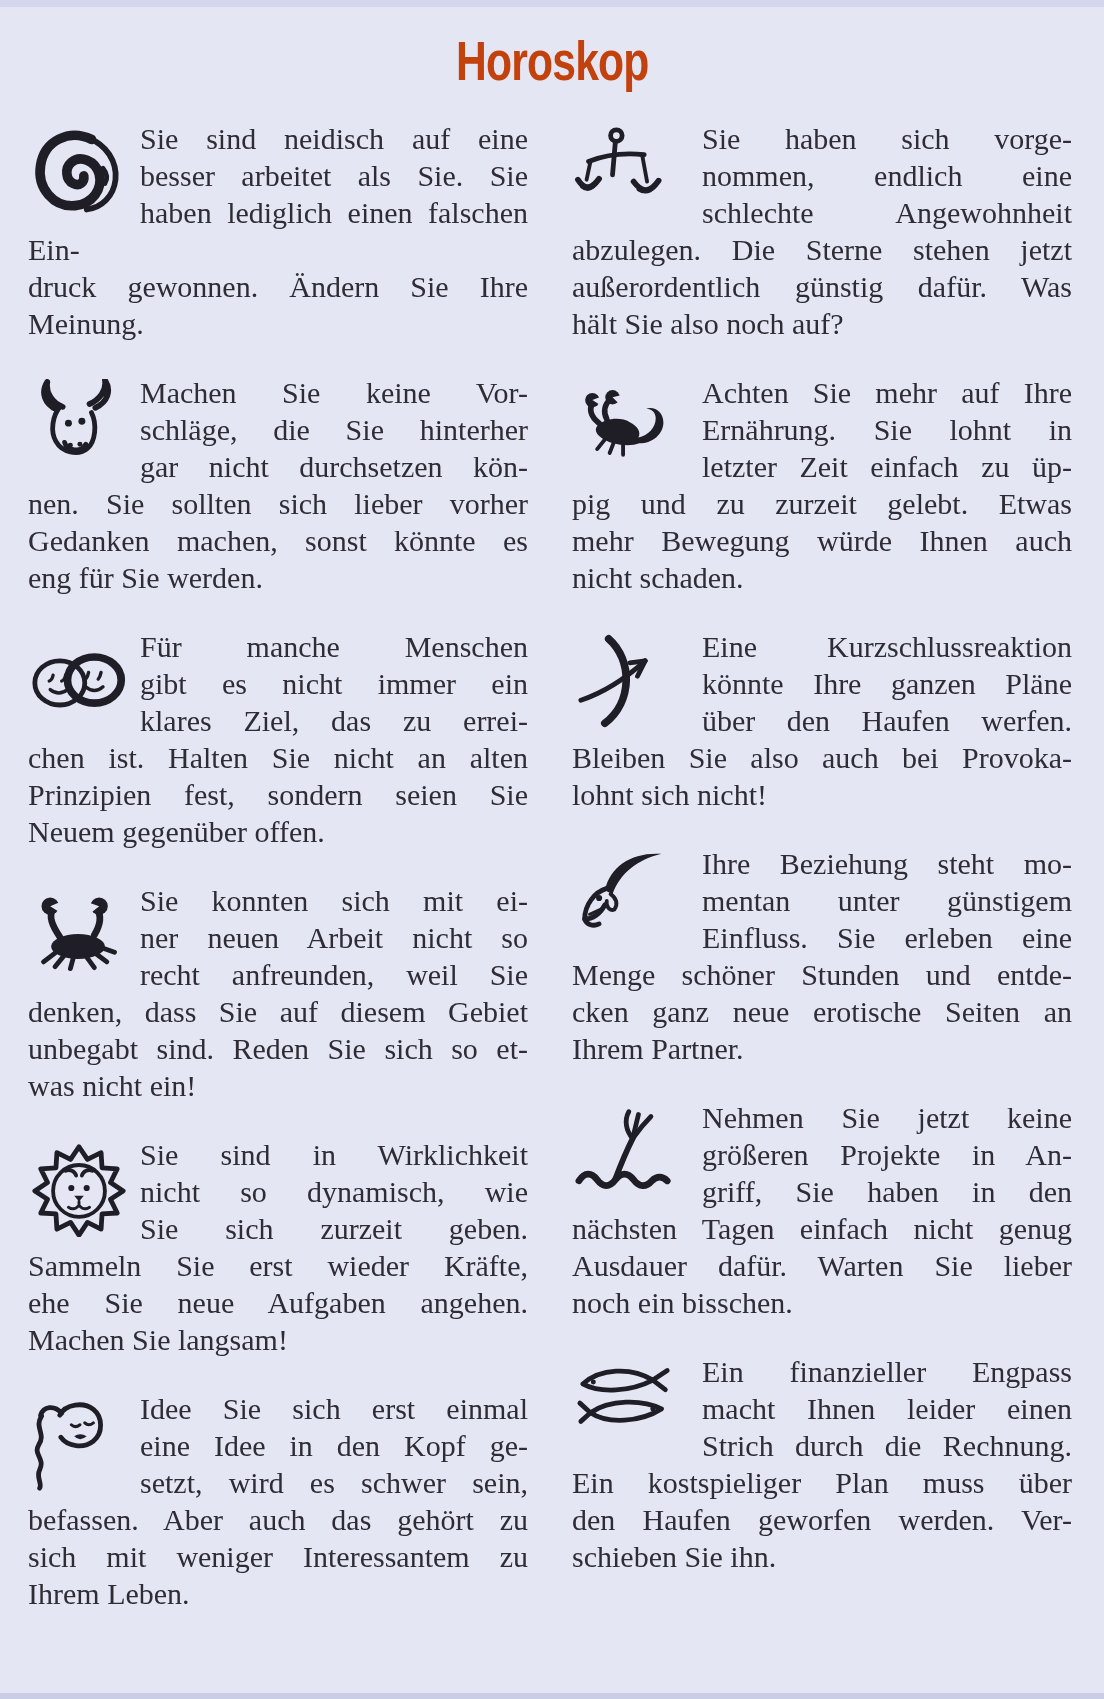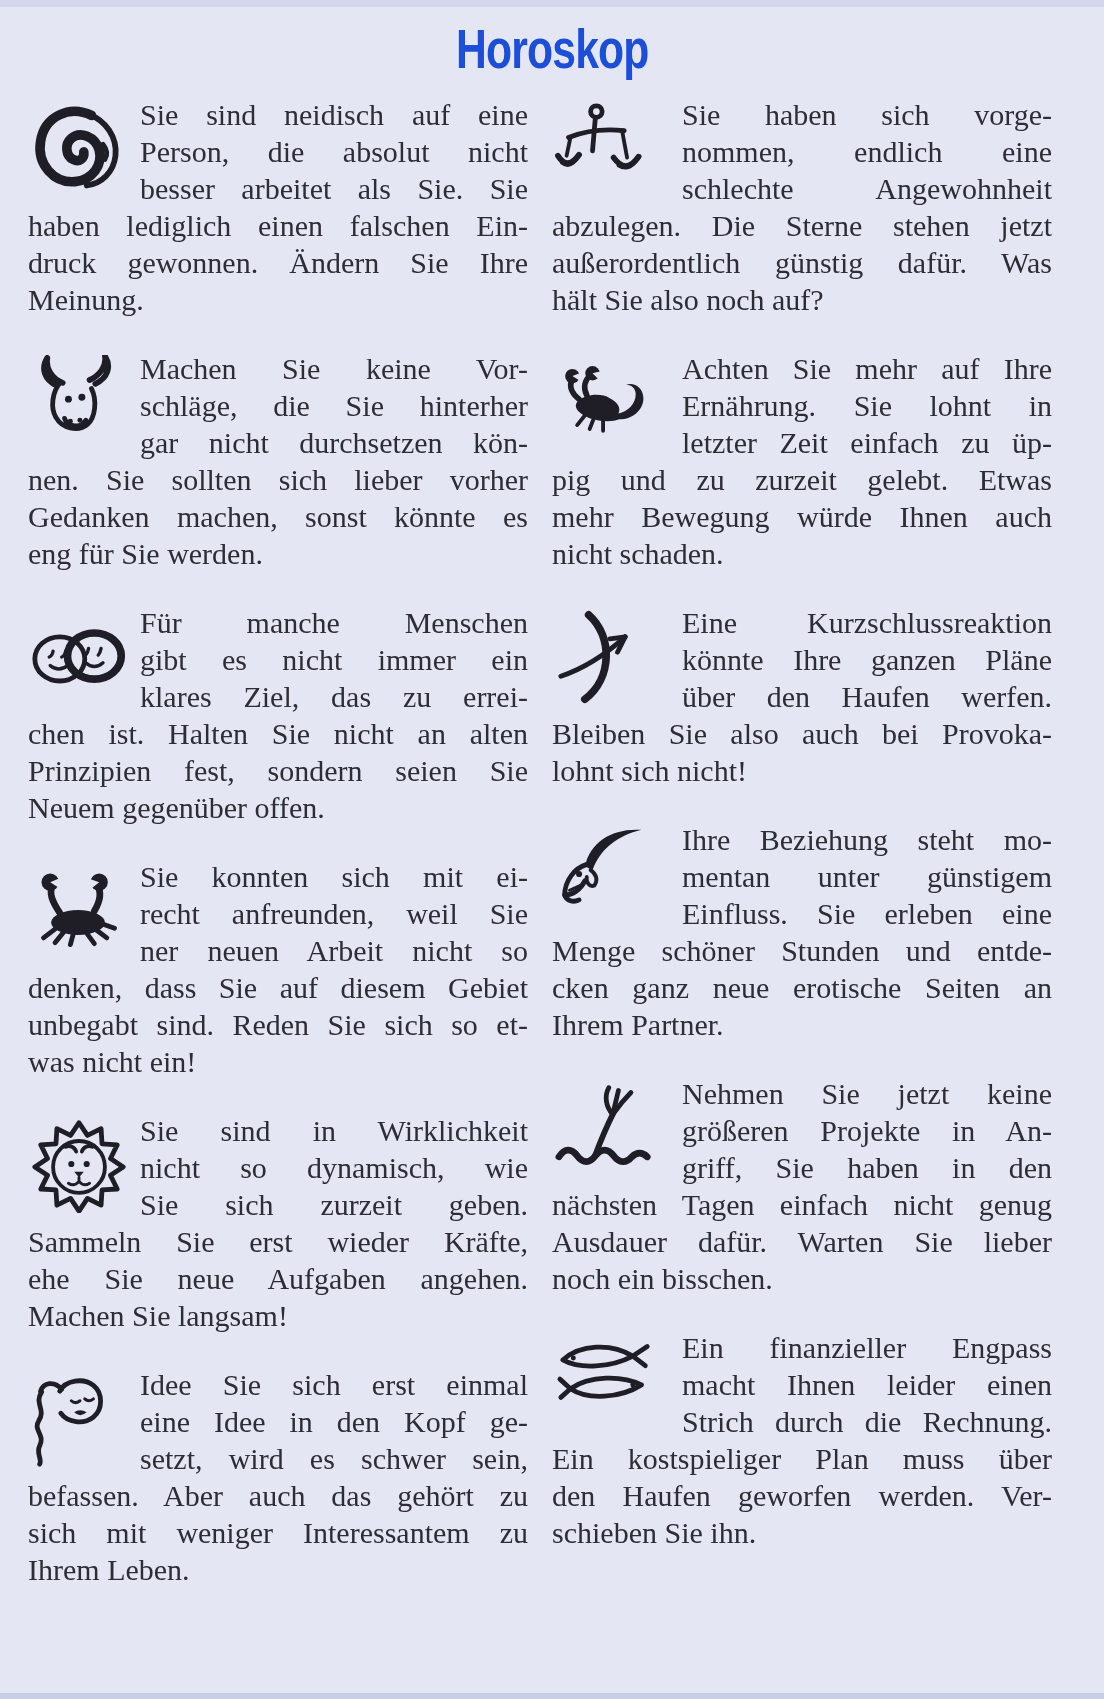--- a/index.html
+++ b/index.html
@@ -7,29 +7,29 @@
     position:relative;
     width:1104px;height:1699px;
     background:#e4e6f4;
     font-family:"Liberation Serif",serif;
     color:#2e2d35;
     overflow:hidden;
     margin:0 auto;
   }
   .edge-top{position:absolute;top:0;left:0;width:100%;height:7px;background:#d3d6ec;}
   .edge-bottom{position:absolute;bottom:0;left:0;width:100%;height:6px;background:#c9cde6;}
-  h1.title{margin:0;padding-top:18px;text-align:center;color:#1d4ed8;height:78px;}
+  h1.title{margin:12px;padding-top:18px;text-align:center;color:#c2410c;height:78px;}
   .title-inner{
     display:inline-block;
     font-family:"Liberation Sans",sans-serif;
     font-weight:bold;font-size:52px;line-height:58px;
     transform:scale(0.82,1.06);transform-origin:center top;
     letter-spacing:-1px;
   }
-  .columns{display:flex;gap:24px;padding:0 28px;}
+  .columns{display:flex;gap:44px;padding:0 28px;}
   .col{width:500px;}
   .entry{margin-bottom:32px;}
   .entry::after{content:"";display:block;clear:both;}
   .icon{float:left;width:112px;height:104px;margin-top:5px;}
   .col-right .icon{width:130px;}
   .icon svg{width:102px;height:96px;display:block;}
   .col-right .icon svg{margin-left:2px;}
   .line{
     font-size:30px;line-height:37px;
     text-align:justify;text-align-last:justify;
@@ -51,21 +51,20 @@
     <div class="col col-left" id="col-left">
         <div class="entry">
           <span class="icon">
             <svg viewBox="0 0 100 100" fill="none" stroke="#1f1d26">
     <path d="M63 15 C40 4 14 16 10 42 C6 66 24 86 46 84 C64 82 75 67 71 51 C67 37 51 31 42 39 C35 45 36 57 44 61 C50 64 56 60 55 53" stroke-width="10"></path>
     <path d="M60 14 C78 20 90 38 88 57 C86 74 74 86 58 88" stroke-width="6"></path>
     <path d="M75 45 C79 50 80 56 77 61" stroke-width="5"></path>
   </svg>
           </span>
           <div class="line">Sie sind neidisch auf eine</div>
-          <div class="line">Person, die absolut nicht</div>
           <div class="line">besser arbeitet als Sie. Sie</div>
           <div class="line">haben lediglich einen falschen Ein-</div>
           <div class="line">druck gewonnen. Ändern Sie Ihre</div>
           <div class="line line-last">Meinung.</div>
         </div>
         <div class="entry">
           <span class="icon">
             <svg viewBox="0 0 100 100" fill="none" stroke="#1f1d26">
     <path d="M27 32 C14 26 10 14 17 3 C15 14 22 25 33 29" stroke-width="6"></path>
     <path d="M67 30 C80 24 84 12 77 1 C79 12 71 22 61 26" stroke-width="6"></path>
@@ -116,22 +115,22 @@
     <ellipse cx="49" cy="62" rx="28" ry="13" fill="#1f1d26" stroke="none"></ellipse>
     <path d="M26 68 L13 78" stroke-width="5"></path>
     <path d="M34 72 L25 83" stroke-width="5"></path>
     <path d="M44 74 L41 85" stroke-width="5"></path>
     <path d="M58 73 L66 84" stroke-width="5"></path>
     <path d="M67 69 L79 78" stroke-width="5"></path>
     <path d="M73 63 L87 68" stroke-width="5"></path>
   </svg>
           </span>
           <div class="line">Sie konnten sich mit ei-</div>
+          <div class="line">ner neuen Arbeit nicht so</div>
           <div class="line">recht anfreunden, weil Sie</div>
-          <div class="line">ner neuen Arbeit nicht so</div>
           <div class="line">denken, dass Sie auf diesem Gebiet</div>
           <div class="line">unbegabt sind. Reden Sie sich so et-</div>
           <div class="line line-last">was nicht ein!</div>
         </div>
         <div class="entry">
           <span class="icon">
             <svg viewBox="0 0 100 100" fill="none" stroke="#1f1d26">
     <path d="M96 52 L82.8 60.8 L89.8 75 L74 76 L73 91.8 L58.8 84.8 L50 98 L41.2 84.8 L27 91.8 L26 76 L10.2 75 L17.2 60.8 L4 52 L17.2 43.2 L10.2 29 L26 28 L27 12.2 L41.2 19.2 L50 6 L58.8 19.2 L73 12.2 L74 28 L89.8 29 L82.8 43.2 Z" stroke-width="5"></path>
     <circle cx="50" cy="52" r="27" stroke-width="4"></circle>
     <path d="M36 31 A8 8 0 0 1 47 36" stroke-width="4"></path>

